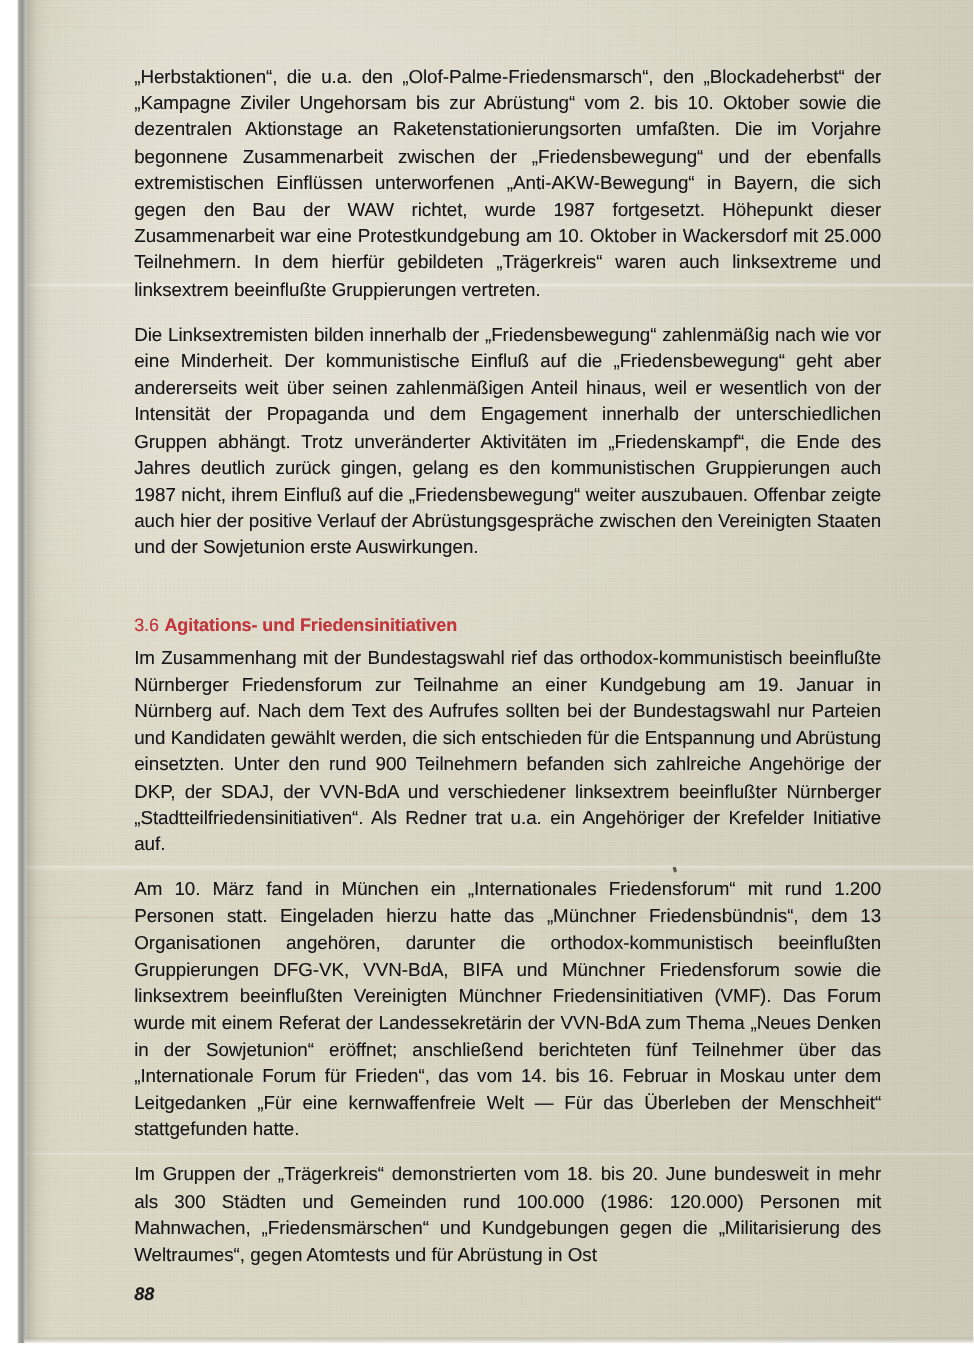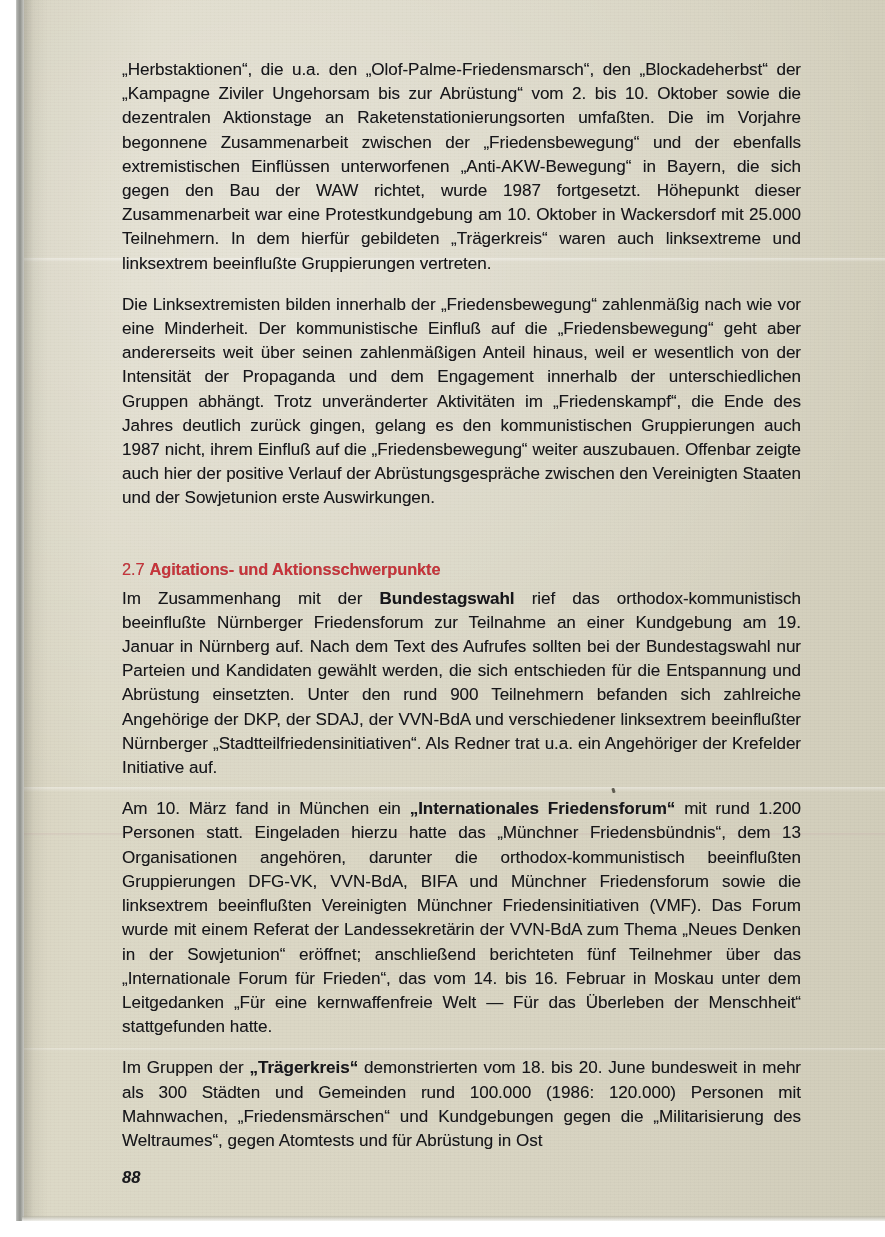--- a/index.html
+++ b/index.html
@@ -132,21 +132,21 @@
     left: 612px;
     top: 788px;
     width: 3px;
     height: 5px;
     background: #4a463c;
     transform: rotate(-18deg);
     border-radius: 1px;
     opacity: .85;
   }
 
-  b { font-weight: bold; }
+  b { font-weight: normal; }
 
   
   .column, .page-number {
     text-shadow: 0 0 0.6px rgba(20,20,20,0.35);
   }
 </style>
 </head>
 <body>
 
 <div id="page-scan">
@@ -169,21 +169,21 @@
 
   <div class="column">
 
     <p class="body-text"><span>„Herbstaktionen“, die u.a. den „Olof-Palme-Friedensmarsch“, den „Blockadeherbst“ der „Kampagne Ziviler Ungehorsam bis zur Abrüstung“ vom 2. bis 10. Oktober sowie die dezentralen Aktionstage an Raketenstationierungsorten umfaßten. Die im Vorjahre begonnene Zusammenarbeit zwischen der „Friedensbewegung“ und der ebenfalls extremistischen Einflüssen unterworfenen „Anti-AKW-Bewegung“ in Bayern, die sich gegen den Bau der WAW richtet, wurde 1987 fortgesetzt. Höhepunkt dieser Zusammenarbeit war eine Protestkundgebung am 10. Oktober in Wackersdorf mit 25.000 Teilnehmern. In dem hierfür gebildeten „Trägerkreis“ waren auch linksextreme und linksextrem beeinflußte Gruppierungen vertreten.</span></p>
 
     <p class="body-text"><span>Die Linksextremisten bilden innerhalb der „Friedensbewegung“ zahlenmäßig nach wie vor eine Minderheit. Der kommunistische Einfluß auf die „Friedensbewegung“ geht aber andererseits weit über seinen zahlenmäßigen Anteil hinaus, weil er wesentlich von der Intensität der Propaganda und dem Engagement innerhalb der unterschiedlichen Gruppen abhängt. Trotz unveränderter Aktivitäten im „Friedenskampf“, die Ende des Jahres deutlich zurück gingen, gelang es den kommunistischen Gruppierungen auch 1987 nicht, ihrem Einfluß auf die „Friedensbewegung“ weiter auszubauen. Offenbar zeigte auch hier der positive Verlauf der Abrüstungsgespräche zwischen den Vereinigten Staaten und der Sowjetunion erste Auswirkungen.</span></p>
 
     <div class="gap-before-heading"></div>
 
     <h2 class="section-heading">
-      <span class="num">2.7</span><span>Agitations- und Aktionsschwerpunkte</span>
+      <span class="num">3.6</span><span>Agitations- und Friedensinitiativen</span>
     </h2>
 
     <p class="body-text"><span>Im Zusammenhang mit der </span><b>Bundestagswahl</b><span> rief das orthodox-kommunistisch beeinflußte Nürnberger Friedensforum zur Teilnahme an einer Kundgebung am 19. Januar in Nürnberg auf. Nach dem Text des Aufrufes sollten bei der Bundestagswahl nur Parteien und Kandidaten gewählt werden, die sich entschieden für die Entspannung und Abrüstung einsetzten. Unter den rund 900 Teilnehmern befanden sich zahlreiche Angehörige der DKP, der SDAJ, der VVN-BdA und verschiedener linksextrem beeinflußter Nürnberger „Stadtteilfriedensinitiativen“. Als Redner trat u.a. ein Angehöriger der Krefelder Initiative auf.</span></p>
 
     <p class="body-text"><span>Am 10. März fand in München ein </span><b>„Internationales Friedensforum“</b><span> mit rund 1.200 Personen statt. Eingeladen hierzu hatte das „Münchner Friedensbündnis“, dem 13 Organisationen angehören, darunter die orthodox-kommunistisch beeinflußten Gruppierungen DFG-VK, VVN-BdA, BIFA und Münchner Friedensforum sowie die linksextrem beeinflußten Vereinigten Münchner Friedensinitiativen (VMF). Das Forum wurde mit einem Referat der Landessekretärin der VVN-BdA zum Thema „Neues Denken in der Sowjetunion“ eröffnet; anschließend berichteten fünf Teilnehmer über das „Internationale Forum für Frieden“, das vom 14. bis 16. Februar in Moskau unter dem Leitgedanken „Für eine kernwaffenfreie Welt — Für das Überleben der Menschheit“ stattgefunden hatte.</span></p>
 
     <p class="body-text"><span>Im Gruppen der </span><b>„Trägerkreis“</b><span> demonstrierten vom 18. bis 20. June bundesweit in mehr als 300 Städten und Gemeinden rund 100.000 (1986: 120.000) Personen mit Mahnwachen, „Friedensmärschen“ und Kundgebungen gegen die „Militarisierung des Weltraumes“, gegen Atomtests und für Abrüstung in Ost</span></p>
 
   </div>
 

